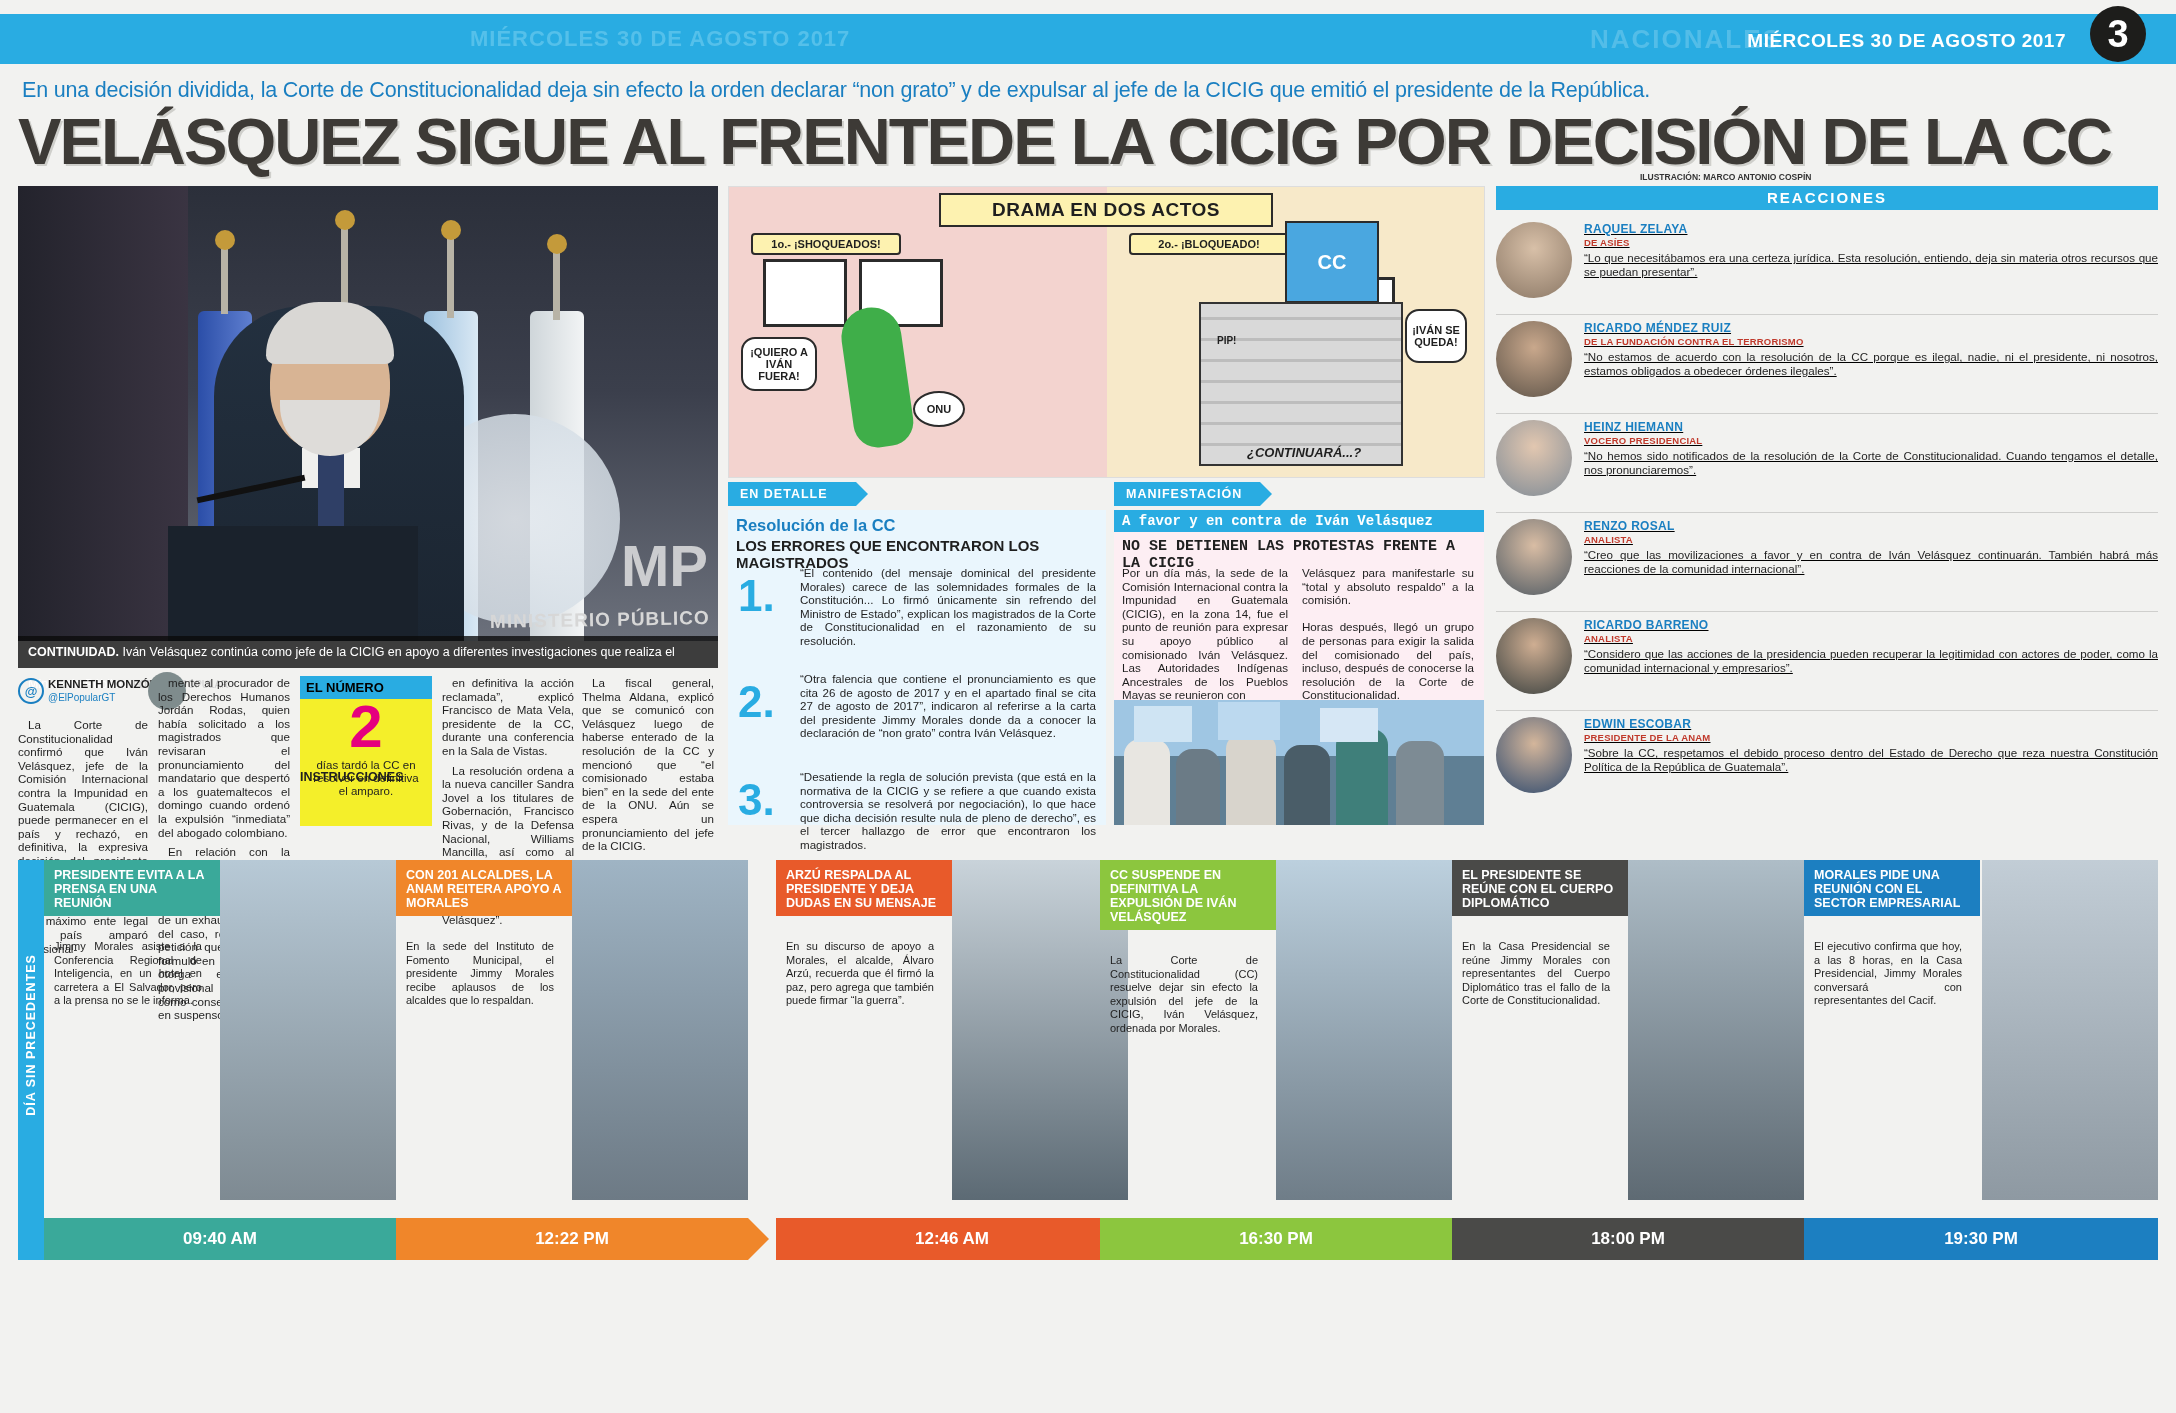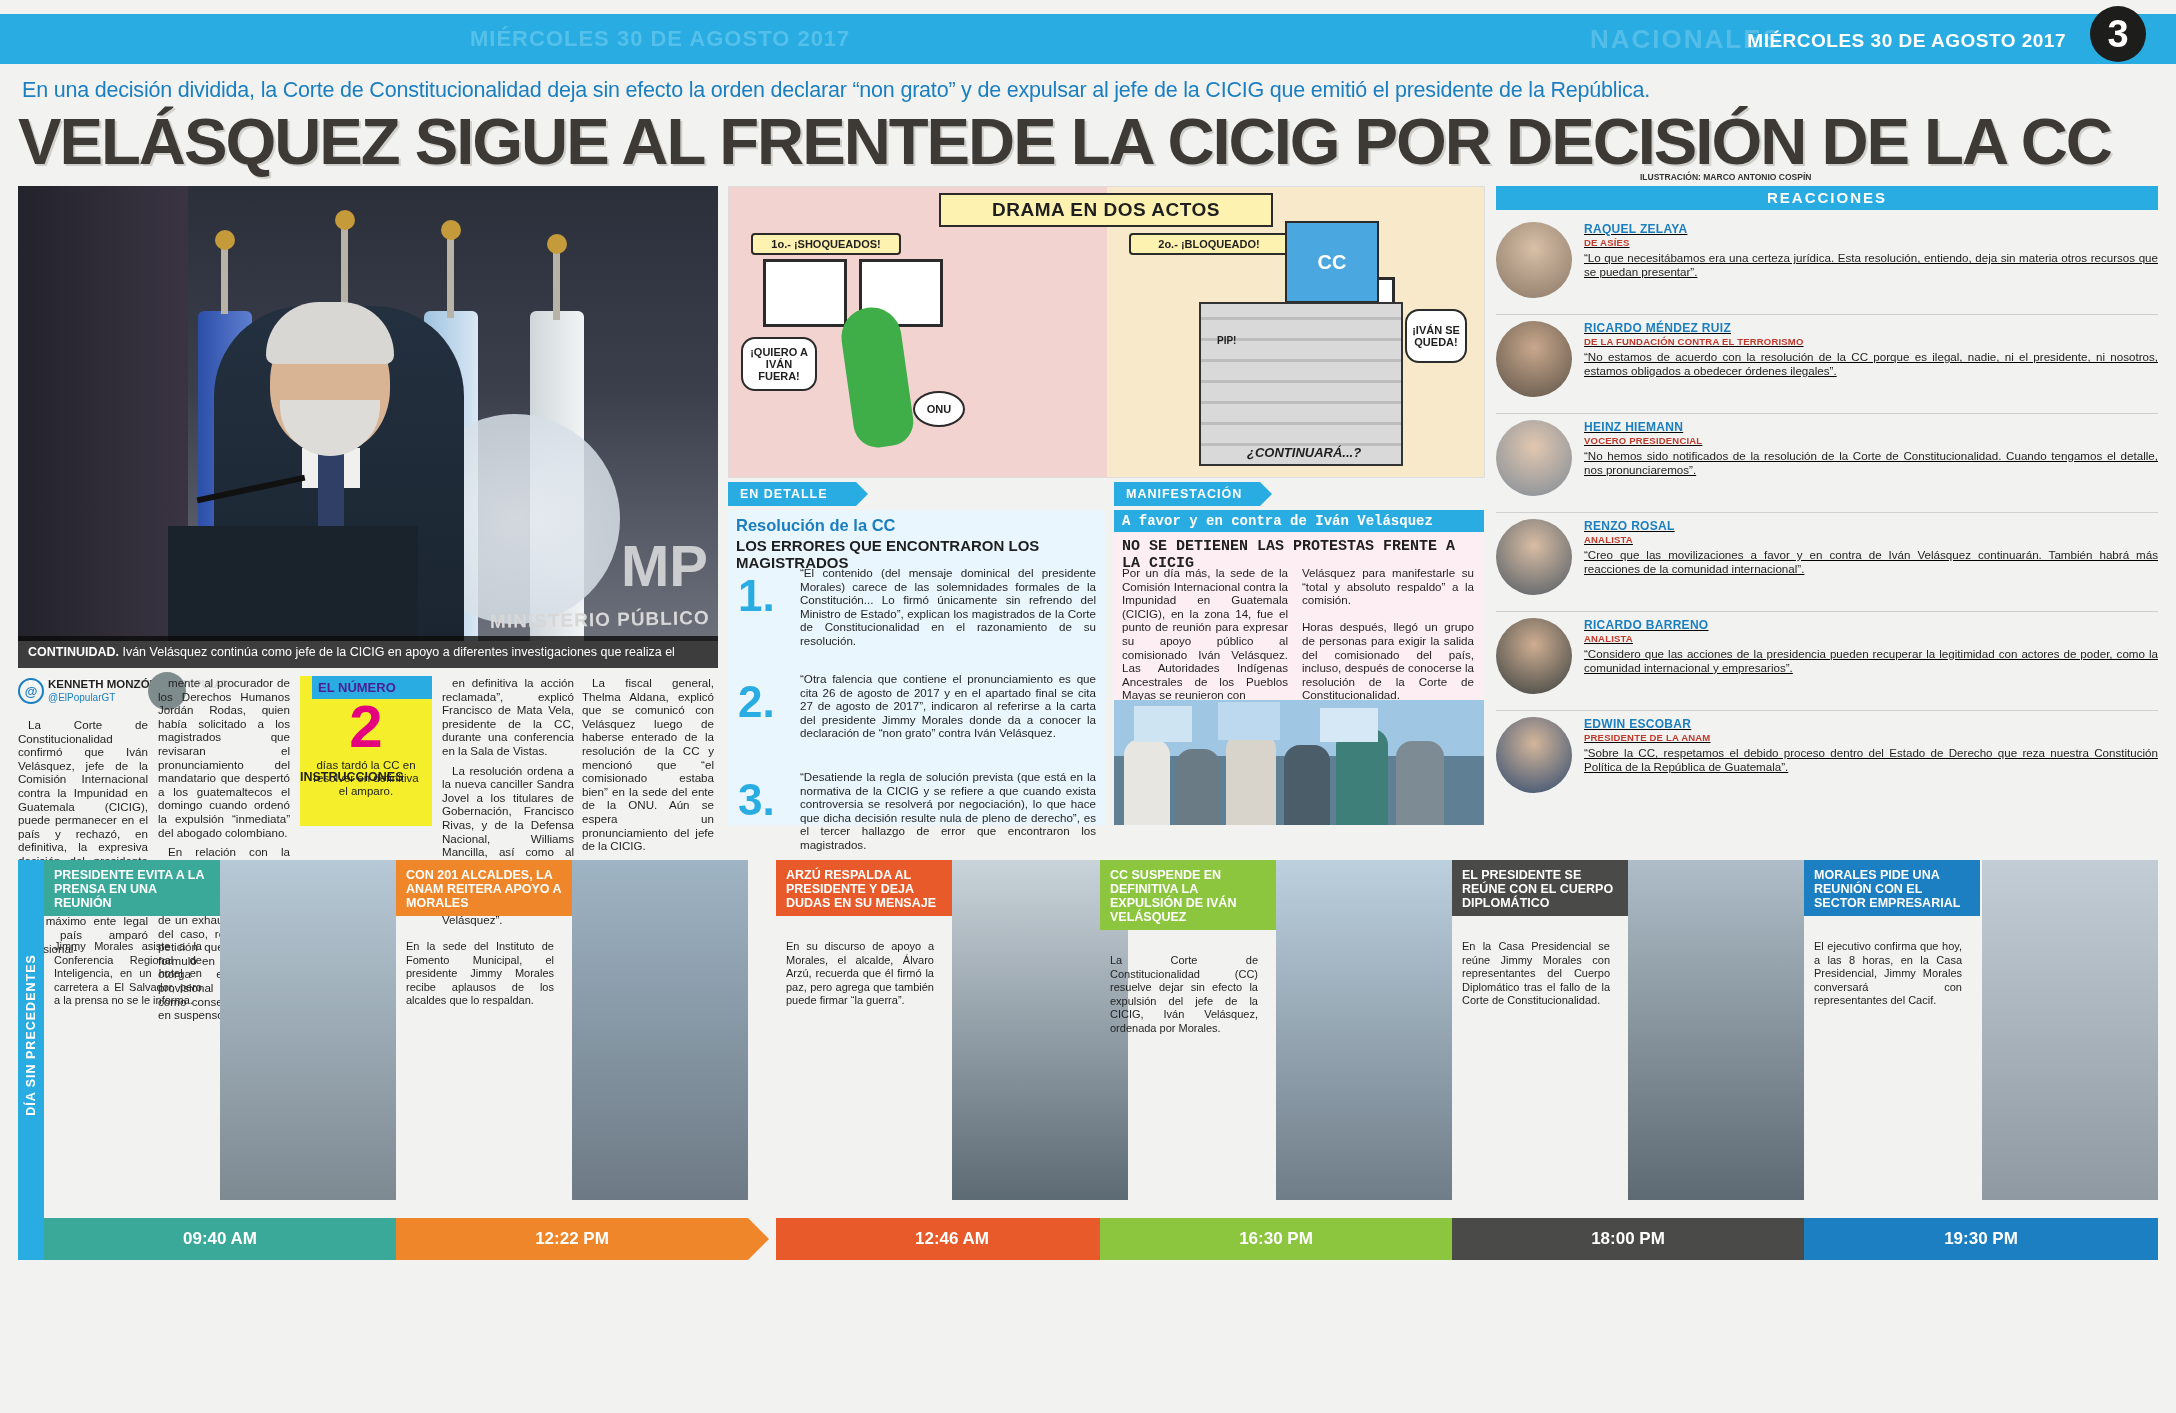--- a/index.html
+++ b/index.html
@@ -269,21 +269,21 @@
   <div class="col" style="left:442px;top:676px;width:132px;">
     <p>en definitiva la acción reclamada”, explicó Francisco de Mata Vela, presidente de la CC, durante una conferencia en la Sala de Vistas.</p>
     <p>La resolución ordena a la nueva canciller Sandra Jovel a los titulares de Gobernación, Francisco Rivas, y de la Defensa Nacional, Williams Mancilla, así como al director de la Policía, Nery Ramos, a “abstenerse de ejecutar la decisión de expulsar a Velásquez”.</p>
   </div>
   <div class="col" style="left:582px;top:676px;width:132px;">
     <p>La fiscal general, Thelma Aldana, explicó que se comunicó con Velásquez luego de haberse enterado de la resolución de la CC y mencionó que “el comisionado estaba bien” en la sede del ente de la ONU. Aún se espera un pronunciamiento del jefe de la CICIG.</p>
     <p>Con este fallo se no podrá volver a exigir la salida del país de Velásquez ni declararlo “non grato” debido a que las resoluciones son definitivas.</p>
   </div>
 
   <div class="numbox">
-    <div class="nbh" style="background:#29ace2;color:#4c1d95;margin-left:12px;">EL NÚMERO</div>
+    <div class="nbh" style="background:#29ace2;color:#000000;">EL NÚMERO</div>
     <div class="nbn">2</div>
     <div class="nbt">días tardó la CC en resolver en definitiva el amparo.</div>
   </div>
   <div class="instr">
     <div class="ih">INSTRUCCIONES</div>
   </div>
 
   <div class="tl-side">
     <span>DÍA SIN PRECEDENTES</span>
   </div>

